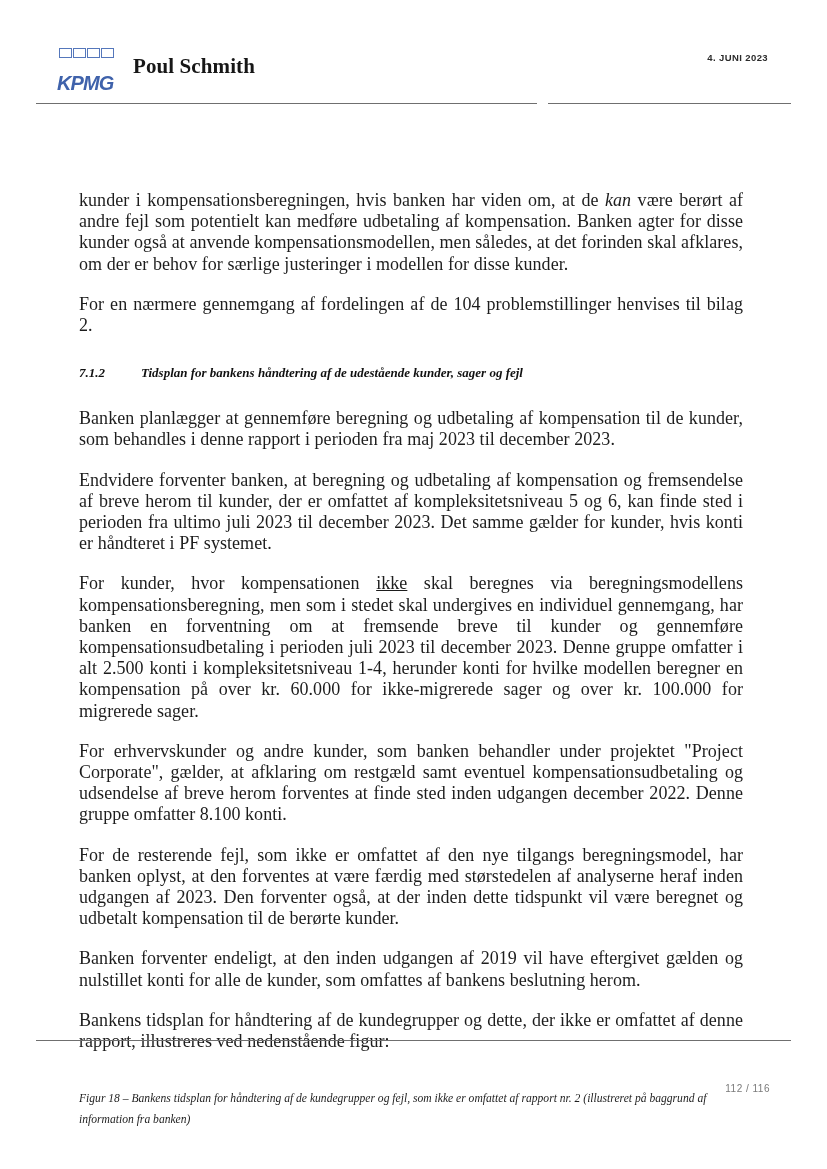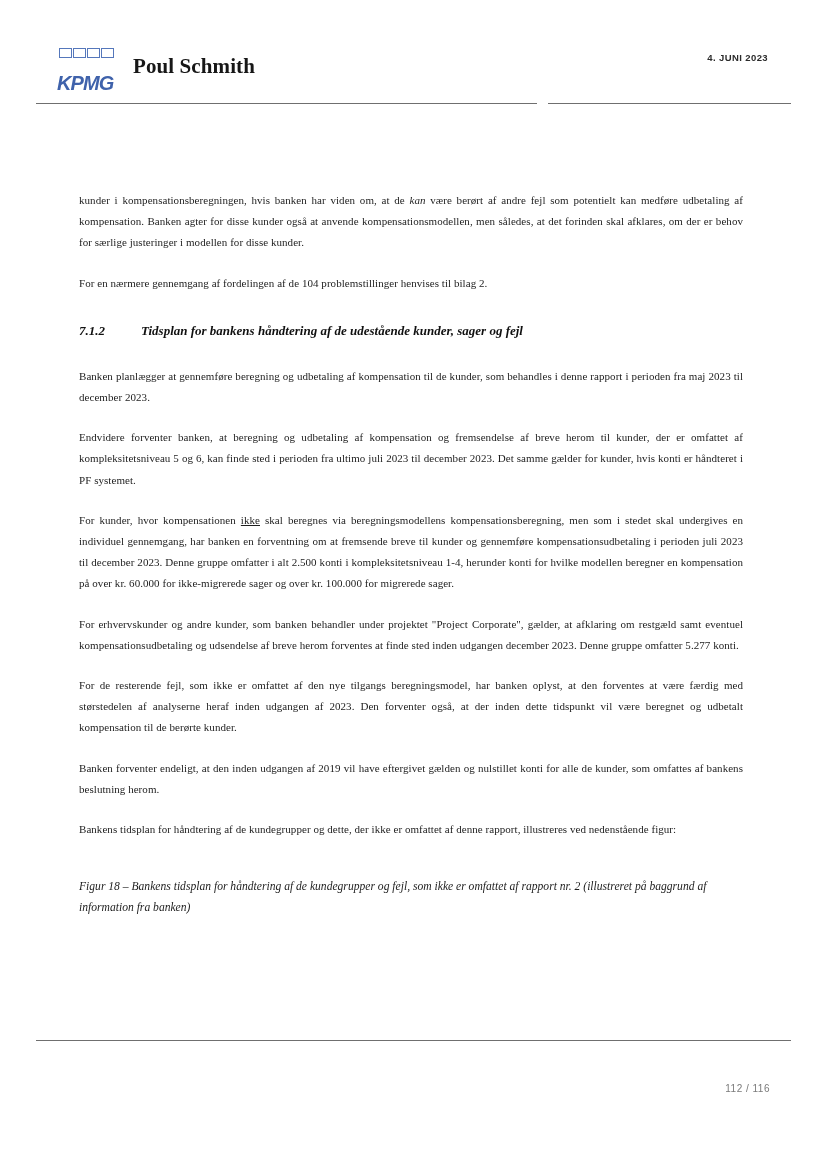--- a/index.html
+++ b/index.html
@@ -118,21 +118,21 @@
   
   .content {
     position: absolute;
     left: 79px;
     top: 190px;
     width: 664px;
   }
 
   p.para {
     margin: 0 0 19px 0;
-    font-size: 11px;
+    font-size: 18px;
     line-height: 21.2px;
     text-align: justify;
     color: #1d1d1d;
     letter-spacing: 0.05px;
   }
   p.para.last-before-heading { margin-bottom: 26px; }
 
   .heading {
     margin: 0 0 25px 0;
     font-size: 13px;
@@ -216,21 +216,21 @@
       <span class="num">7.1.2</span>
       <span>Tidsplan for bankens håndtering af de udestående kunder, sager og fejl</span>
     </div>
 
     <p class="para">Banken planlægger at gennemføre beregning og udbetaling af kompensation til de kunder, som behandles i denne rapport i perioden fra maj 2023 til december 2023.</p>
 
     <p class="para">Endvidere forventer banken, at beregning og udbetaling af kompensation og fremsendelse af breve herom til kunder, der er omfattet af kompleksitetsniveau 5 og 6, kan finde sted i perioden fra ultimo juli 2023 til december 2023. Det samme gælder for kunder, hvis konti er håndteret i PF systemet.</p>
 
     <p class="para"><span>For kunder, hvor kompensationen </span><u class="ul">ikke</u><span> skal beregnes via beregningsmodellens kompensationsberegning, men som i stedet skal undergives en individuel gennemgang, har banken en forventning om at fremsende breve til kunder og gennemføre kompensationsudbetaling i perioden juli 2023 til december 2023. Denne gruppe omfatter i alt 2.500 konti i kompleksitetsniveau 1-4, herunder konti for hvilke modellen beregner en kompensation på over kr. 60.000 for ikke-migrerede sager og over kr. 100.000 for migrerede sager.</span></p>
 
-    <p class="para">For erhvervskunder og andre kunder, som banken behandler under projektet "Project Corporate", gælder, at afklaring om restgæld samt eventuel kompensationsudbetaling og udsendelse af breve herom forventes at finde sted inden udgangen december 2023. Denne gruppe omfatter 5.277 konti.</p>
+    <p class="para">For erhvervskunder og andre kunder, som banken behandler under projektet "Project Corporate", gælder, at afklaring om restgæld samt eventuel kompensationsudbetaling og udsendelse af breve herom forventes at finde sted inden udgangen december 2022. Denne gruppe omfatter 8.100 konti.</p>
 
     <p class="para">For de resterende fejl, som ikke er omfattet af den nye tilgangs beregningsmodel, har banken oplyst, at den forventes at være færdig med størstedelen af analyserne heraf inden udgangen af 2023. Den forventer også, at der inden dette tidspunkt vil være beregnet og udbetalt kompensation til de berørte kunder.</p>
 
     <p class="para">Banken forventer endeligt, at den inden udgangen af 2019 vil have eftergivet gælden og nulstillet konti for alle de kunder, som omfattes af bankens beslutning herom.</p>
 
     <p class="para">Bankens tidsplan for håndtering af de kundegrupper og dette, der ikke er omfattet af denne rapport, illustreres ved nedenstående figur:</p>
 
     <div class="spacer-18"></div>
 
     <p class="figcaption">Figur 18 – Bankens tidsplan for håndtering af de kundegrupper og fejl, som ikke er omfattet af rapport nr. 2 (illustreret på baggrund af information fra banken)</p>

